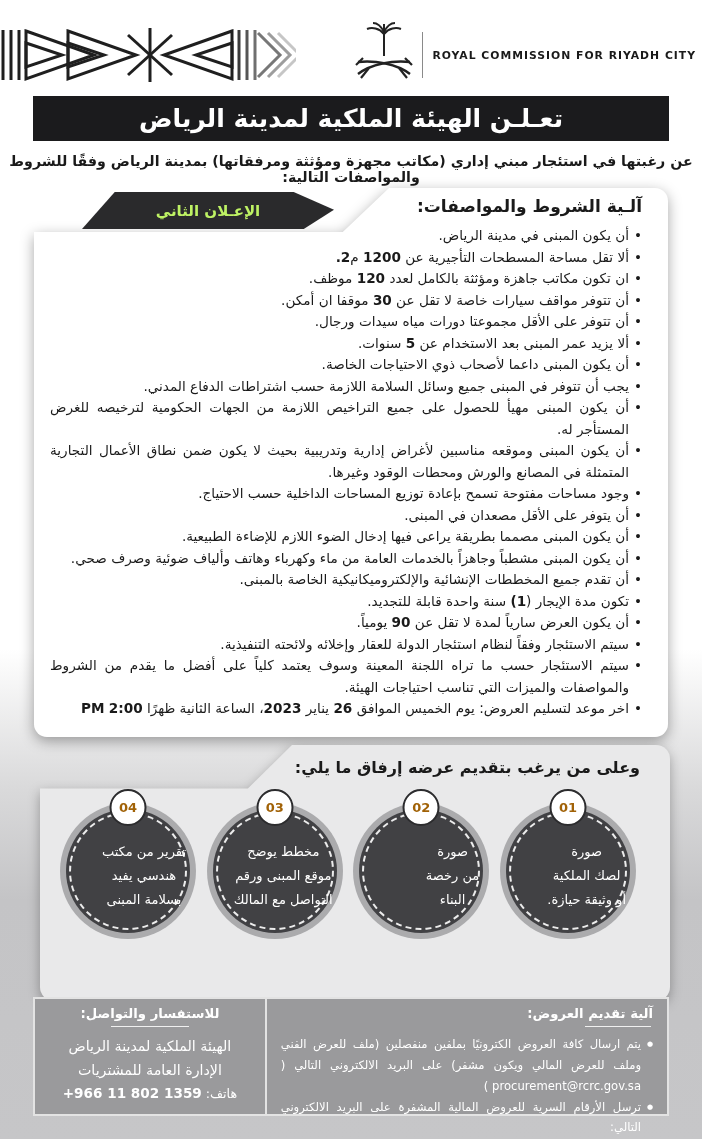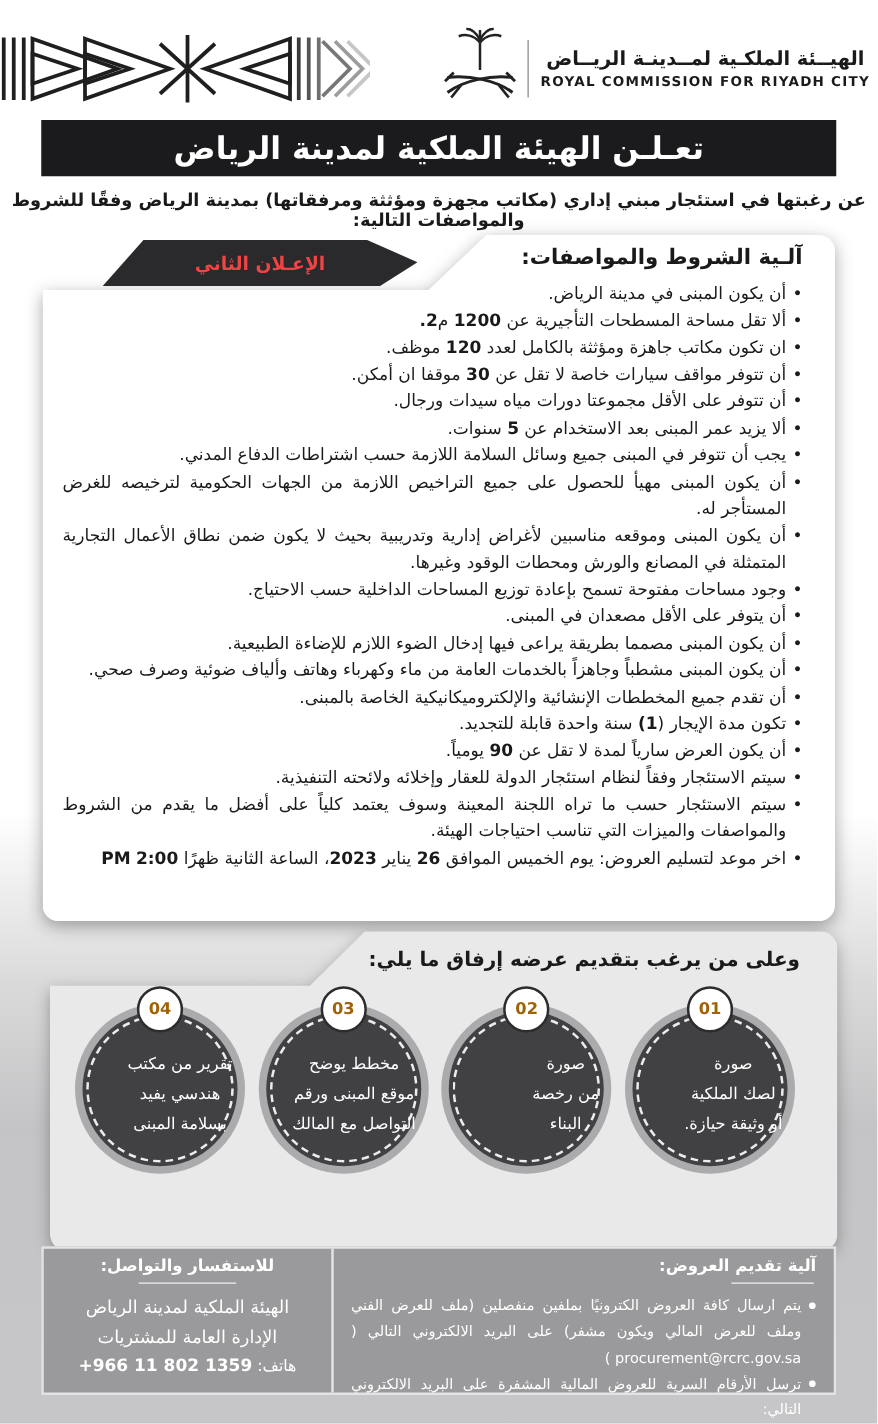--- a/index.html
+++ b/index.html
@@ -34,21 +34,21 @@
   .specs-shadow{ position:absolute; left:34px; top:188px; width:634px; height:549px;
     filter:drop-shadow(0 4px 7px rgba(0,0,0,.35)); }
   .specs-box{
     width:100%; height:100%; background:var(--box_bg,#ffffff); border-radius:13px;
     clip-path:polygon(56% 0%,100% 0%,100% 100%,0% 100%,0% 8%,48.7% 8%);
     padding:8px 26px 0 16px;
   }
   .specs-heading{ font-size:17px; font-weight:bold; margin-bottom:9px; }
   .badge{
     position:absolute; left:82px; top:192px; width:252px; height:37px; z-index:6;
-    background:var(--badge_bg,#2a2a2c); color:#ef4444;
+    background:var(--badge_bg,#2a2a2c); color:#bef264;
     clip-path:polygon(13% 0%,84% 0%,100% 48%,88% 100%,0% 100%);
     display:flex; align-items:center; justify-content:center;
     font-size:15px; font-weight:bold;
     filter:drop-shadow(0 3px 3px rgba(0,0,0,.3));
   }
   ul.specs-list{ list-style:none; }
   ul.specs-list li{
     position:relative; padding-right:13px; font-size:13.6px; line-height:21.5px;
     text-align:justify;
   }
@@ -132,21 +132,20 @@
       <line x1="247" y1="3" x2="247" y2="53" stroke="#555"></line>
       <line x1="255" y1="3" x2="255" y2="53" stroke="#6f6f6f"></line>
       <polyline points="258,6 280,28 258,50" stroke="#777"></polyline>
       <polyline points="268,6 290,28 268,50" stroke="#9d9d9d"></polyline>
       <polyline points="278,6 300,28 278,50" stroke="#c6c6c6"></polyline>
     </svg>
   </div>
 
   <div class="brand">
     <div class="brand-text">
-      <div class="brand-ar">الهيــئة الملكـية لمــدينـة الريــاض</div>
       <div class="brand-en">ROYAL COMMISSION FOR RIYADH CITY</div>
     </div>
     <div class="brand-divider"></div>
     <span>
       <svg width="58" height="62" viewBox="0 0 58 62" fill="none" stroke="#222" stroke-width="2">
         <line x1="29" y1="12" x2="29" y2="34"></line>
         <path d="M29 12 C24 6, 17 5, 12 7"></path>
         <path d="M29 12 C34 6, 41 5, 46 7"></path>
         <path d="M29 10 C26 4, 22 1, 18 1"></path>
         <path d="M29 10 C32 4, 36 1, 40 1"></path>
@@ -177,20 +176,21 @@
           <li>ألا تقل مساحة المسطحات التأجيرية عن <b>1200</b> م<b>2.</b></li>
 
           <li>ان تكون مكاتب جاهزة ومؤثثة بالكامل لعدد <b>120</b> موظف.</li>
 
           <li>أن تتوفر مواقف سيارات خاصة لا تقل عن <b>30</b> موقفا ان أمكن.</li>
 
           <li>أن تتوفر على الأقل مجموعتا دورات مياه سيدات ورجال.</li>
 
           <li>ألا يزيد عمر المبنى بعد الاستخدام عن <b>5</b> سنوات.</li>
 
+          <li>أن يكون المبنى داعما لأصحاب ذوي الاحتياجات الخاصة.</li>
 
           <li>يجب أن تتوفر في المبنى جميع وسائل السلامة اللازمة حسب اشتراطات الدفاع المدني.</li>
 
           <li>أن يكون المبنى مهيأ للحصول على جميع التراخيص اللازمة من الجهات الحكومية لترخيصه للغرض المستأجر له.</li>
 
           <li>أن يكون المبنى وموقعه مناسبين لأغراض إدارية وتدريبية بحيث لا يكون ضمن نطاق الأعمال التجارية المتمثلة في المصانع والورش ومحطات الوقود وغيرها.</li>
 
           <li>وجود مساحات مفتوحة تسمح بإعادة توزيع المساحات الداخلية حسب الاحتياج.</li>
 
           <li>أن يتوفر على الأقل مصعدان في المبنى.</li>

